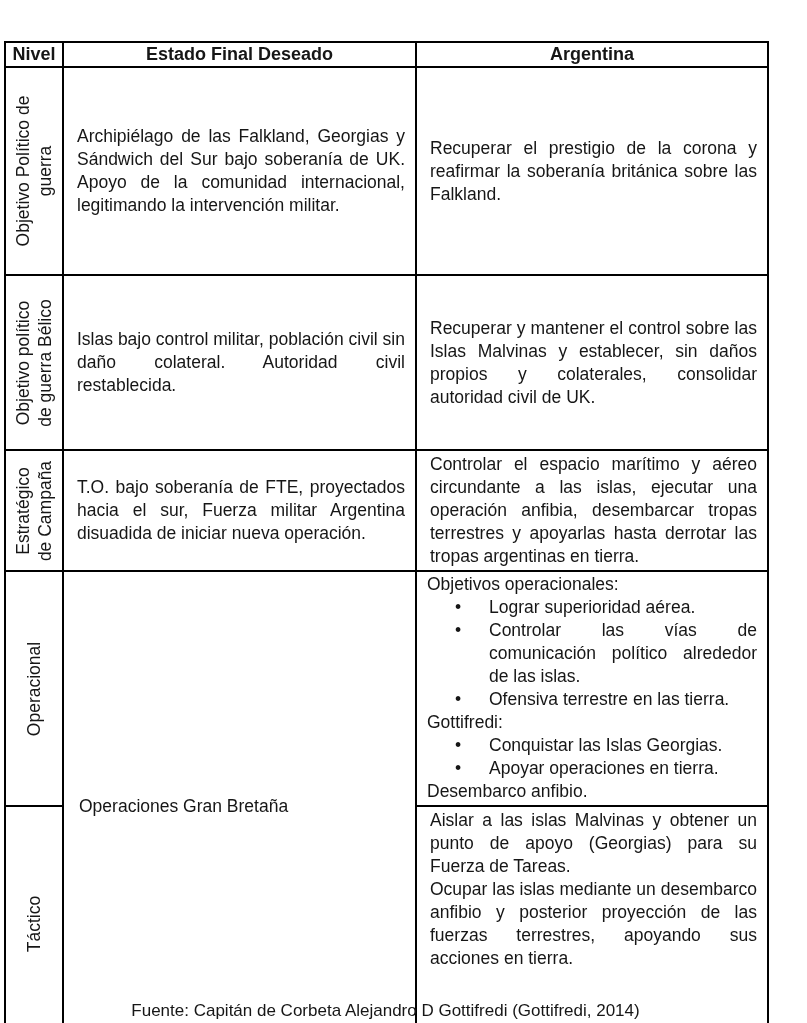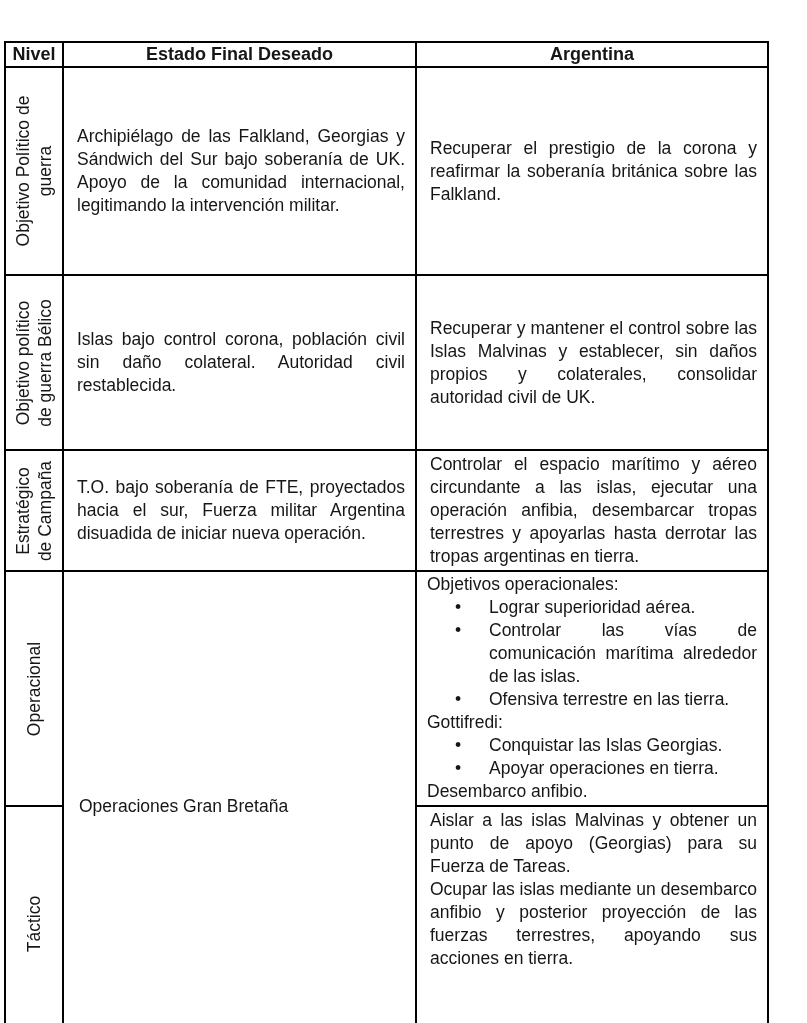--- a/index.html
+++ b/index.html
@@ -105,21 +105,21 @@
         <div class="cellpad just">Recuperar el prestigio de la corona y reafirmar la soberanía británica sobre las Falkland.</div>
       </td>
     </tr>
 
     <tr>
       <td class="vtd rh2">
         <div class="vlabel vw2">Objetivo político
 de guerra Bélico</div>
       </td>
       <td class="rh2">
-        <div class="cellpad just">Islas bajo control corona, población civil sin daño colateral. Autoridad civil restablecida.</div>
+        <div class="cellpad just">Islas bajo control militar, población civil sin daño colateral. Autoridad civil restablecida.</div>
       </td>
       <td class="rh2">
         <div class="cellpad just">Recuperar y mantener el control sobre las Islas Malvinas y establecer, sin daños propios y colaterales, consolidar autoridad civil de UK.</div>
       </td>
     </tr>
 
     <tr>
       <td class="vtd rh3">
         <div class="vlabel vw3">Estratégico
 de Campaña</div>
@@ -140,21 +140,21 @@
         <div class="mergepad">Operaciones Gran Bretaña</div>
       </td>
       <td class="rh4 vtop listcell">
         <div>Objetivos operacionales:</div>
         <div class="brow">
           <span class="bdot">•</span>
           <span class="btxt">Lograr superioridad aérea.</span>
         </div>
         <div class="brow">
           <span class="bdot">•</span>
-          <span class="btxt">Controlar las vías de comunicación marítima alrededor de las islas.</span>
+          <span class="btxt">Controlar las vías de comunicación político alrededor de las islas.</span>
         </div>
         <div class="brow">
           <span class="bdot">•</span>
           <span class="btxt">Ofensiva terrestre en las tierra.</span>
         </div>
         <div>Gottifredi:</div>
         <div class="brow">
           <span class="bdot">•</span>
           <span class="btxt">Conquistar las Islas Georgias.</span>
         </div>
@@ -171,14 +171,15 @@
         <div class="vlabel vw5">Táctico</div>
       </td>
       <td class="rh5 vtop">
         <div class="cellpad just prewrap">Aislar a las islas Malvinas y obtener un punto de apoyo (Georgias) para su Fuerza de Tareas.
 Ocupar las islas mediante un desembarco anfibio y posterior proyección de las fuerzas terrestres, apoyando sus acciones en tierra.</div>
       </td>
     </tr>
   </tbody>
     </table>
 
+  <div class="source">Fuente: Capitán de Corbeta Alejandro D Gottifredi (Gottifredi, 2014)</div>
 
 </div>
 
 </body></html>

